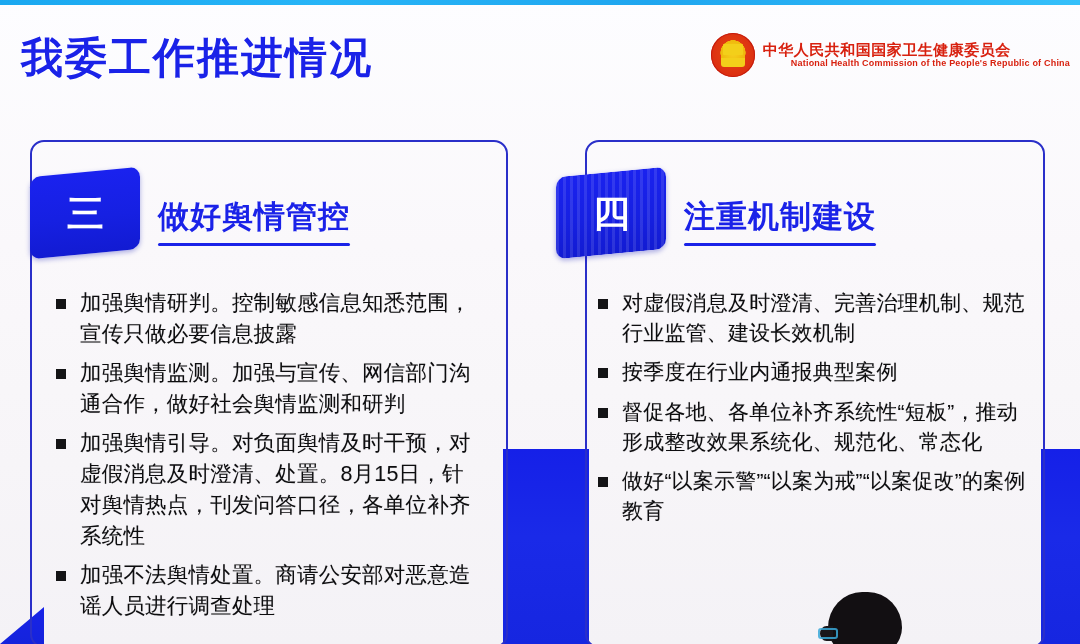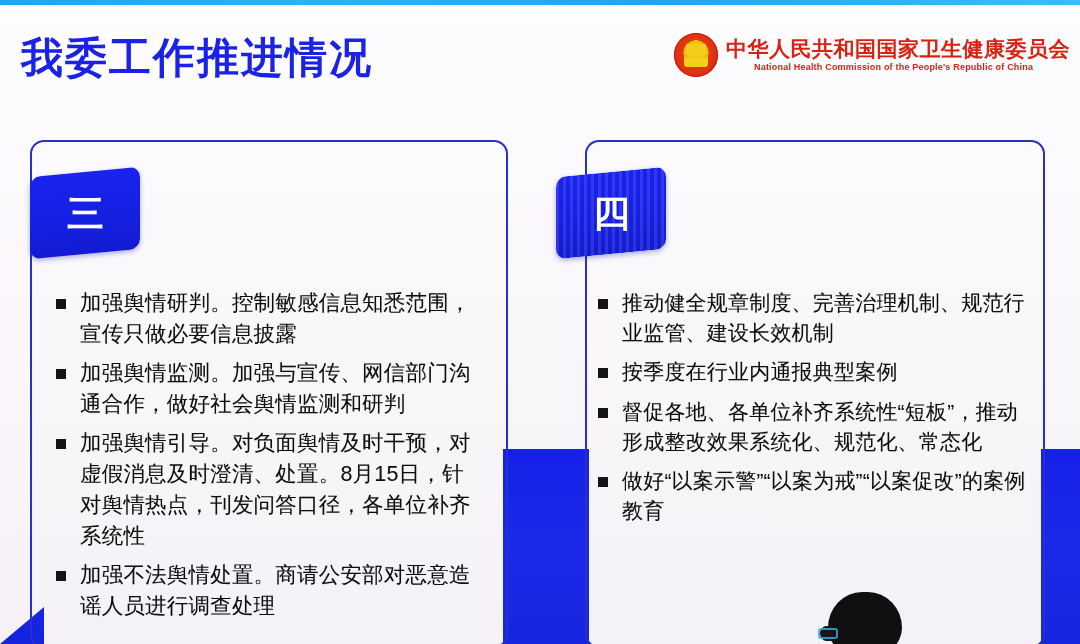--- a/index.html
+++ b/index.html
@@ -97,21 +97,21 @@
     position: absolute;
     left: 50%; top: 56%;
     transform: translateX(-50%);
     width: 24px; height: 9px;
     background: #f3cf1a;
     border-radius: 0 0 3px 3px;
     box-shadow: 0 -14px 0 -4px #f3cf1a;
   }
   #logo-text { display: flex; flex-direction: column; gap: 1px; }
   #logo-cn {
-    font-size: 21px; font-weight: 700; color: #d8210f;
+    font-size: 15px; font-weight: 700; color: #d8210f;
     letter-spacing: .5px; white-space: nowrap; line-height: 1.05;
   }
   #logo-en {
     font-size: 9px; font-weight: 700; color: #d8210f;
     letter-spacing: .2px; white-space: nowrap; margin-left: 28px;
   }
 
   
   .card {
     position: absolute;
@@ -256,38 +256,46 @@
         <div id="logo-en">National Health Commission of the People's Republic of China</div>
       </div>
     </div>
   </div>
 
   <div class="card" id="card-left"></div>
   <div class="card-head" style="left:30px; top:172px;">
     <div class="num-badge">
       <span>三</span>
     </div>
+    <div class="head-title-wrap">
+      <div class="head-title">做好舆情管控</div>
+      <div class="head-rule"></div>
+    </div>
   </div>
 
   <ul class="bullets" id="bullets-left">
     <li class="bullet">加强舆情研判。控制敏感信息知悉范围，宣传只做必要信息披露</li>
     <li class="bullet">加强舆情监测。加强与宣传、网信部门沟通合作，做好社会舆情监测和研判</li>
     <li class="bullet">加强舆情引导。对负面舆情及时干预，对虚假消息及时澄清、处置。8月15日，针对舆情热点，刊发问答口径，各单位补齐系统性</li>
     <li class="bullet">加强不法舆情处置。商请公安部对恶意造谣人员进行调查处理</li>
   </ul>
 
   <div class="card" id="card-right"></div>
   <div class="card-head" style="left:556px; top:172px;">
     <div class="num-badge striped">
       <span>四</span>
     </div>
+    <div class="head-title-wrap">
+      <div class="head-title">注重机制建设</div>
+      <div class="head-rule"></div>
+    </div>
   </div>
 
   <ul class="bullets" id="bullets-right">
-    <li class="bullet">推动健全规章制度、完善治理机制、规范行业监管、建设长效机制</li>
+    <li class="bullet">对虚假消息及时澄清、完善治理机制、规范行业监管、建设长效机制</li>
     <li class="bullet">按季度在行业内通报典型案例</li>
     <li class="bullet">督促各地、各单位补齐系统性“短板”，推动形成整改效果系统化、规范化、常态化</li>
     <li class="bullet">做好“以案示警”“以案为戒”“以案促改”的案例教育</li>
   </ul>
 
   <div id="speaker">
     <div id="speaker-head"></div>
     <div id="speaker-ear"></div>
     <div id="speaker-glasses"></div>
   </div>

